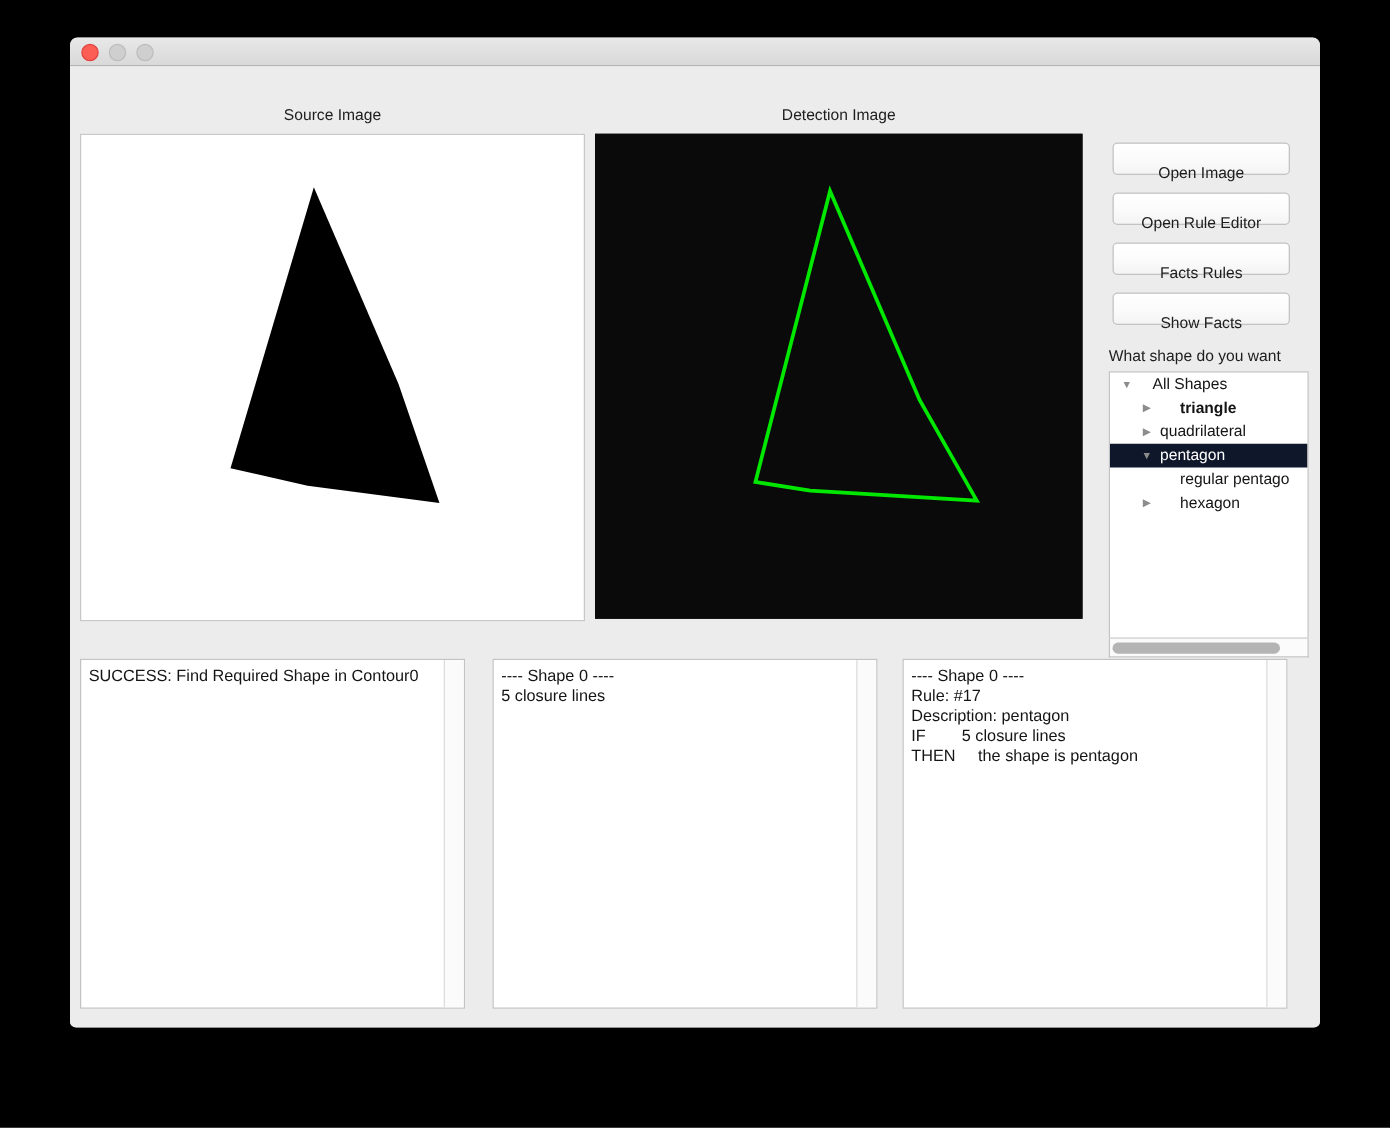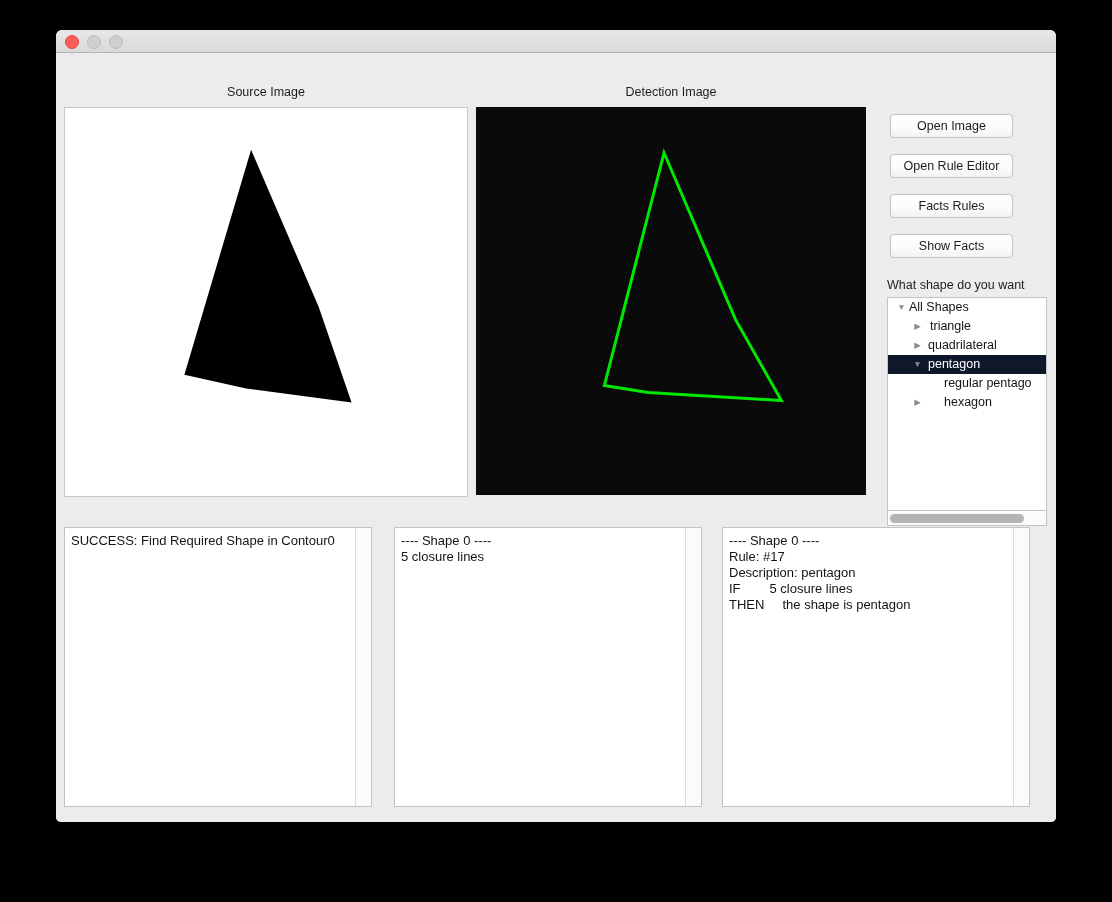--- a/index.html
+++ b/index.html
@@ -91,32 +91,32 @@
     height: 388px;
     background: #0a0a0a;
     border: 1px solid #0a0a0a;
   }
   .image-pane svg { display: block; width: 100%; height: 100%; }
 
   
   .side-button {
     position: absolute;
     left: 834px;
-    width: 123px;
+    width: 142px;
     height: 24px;
     box-sizing: border-box;
     background: linear-gradient(to bottom, #ffffff 0%, #fbfbfb 55%, #f4f4f4 100%);
     border: 1px solid #c3c3c3;
     border-radius: 4px;
     font-family: "Liberation Sans", sans-serif;
     font-size: 12.5px;
     color: #1d1d1d;
     text-align: center;
     line-height: 22px;
-    padding: 0;
+    padding: 12px;
     cursor: default;
   }
 
   #tree-label {
     position: absolute;
     left: 831px;
     top: 225px;
     font-size: 12.5px;
     color: #1d1d1d;
     white-space: nowrap;
@@ -243,22 +243,22 @@
     </div>
 
     <button class="side-button" style="top:61px;">Open Image</button>
     <button class="side-button" style="top:101px;">Open Rule Editor</button>
     <button class="side-button" style="top:141px;">Facts Rules</button>
     <button class="side-button" style="top:181px;">Show Facts</button>
 
     <div id="tree-label">What shape do you want</div>
     <div id="tree-view">
       <div id="tree-rows">
-          <div class="tree-row"><span class="tree-twisty" style="margin-left: 8px;">▼</span><span class="tree-label" style="margin-left: 2px;">All Shapes</span></div>
-          <div class="tree-row"><span class="tree-twisty" style="margin-left: 24px;">▶</span><span class="tree-label" style="margin-left: 7px;">triangle</span></div>
+          <div class="tree-row"><span class="tree-twisty" style="margin-left: 8px;">▼</span><span class="tree-label" style="margin-left: 15px;">All Shapes</span></div>
+          <div class="tree-row"><span class="tree-twisty" style="margin-left: 24px;">▶</span><span class="tree-label" style="margin-left: 21px; font-weight: bold;">triangle</span></div>
           <div class="tree-row"><span class="tree-twisty" style="margin-left: 24px;">▶</span><span class="tree-label" style="margin-left: 5px;">quadrilateral</span></div>
           <div class="tree-row selected" style="background: #0f172a;"><span class="tree-twisty" style="margin-left: 24px;">▼</span><span class="tree-label" style="margin-left: 5px;">pentagon</span></div>
           <div class="tree-row"><span class="tree-twisty" style="margin-left: 40px;"></span><span class="tree-label" style="margin-left: 5px;">regular pentago</span></div>
           <div class="tree-row"><span class="tree-twisty" style="margin-left: 24px;">▶</span><span class="tree-label" style="margin-left: 21px;">hexagon</span></div>
         </div>
     </div>
     <div id="tree-hscroll">
       <div id="tree-hscroll-thumb"></div>
     </div>
 

